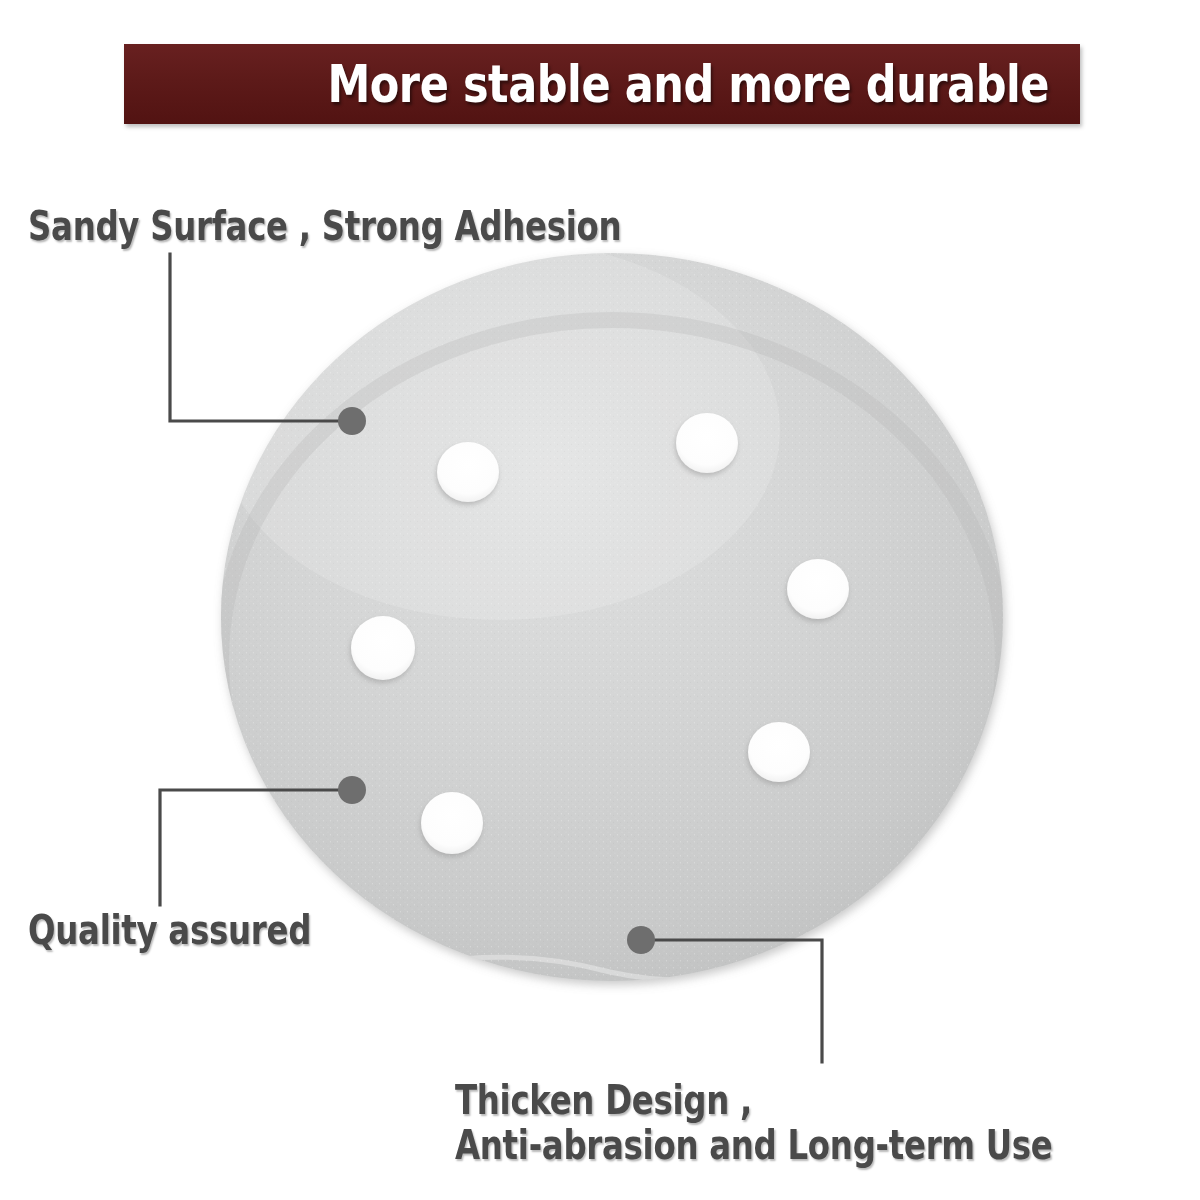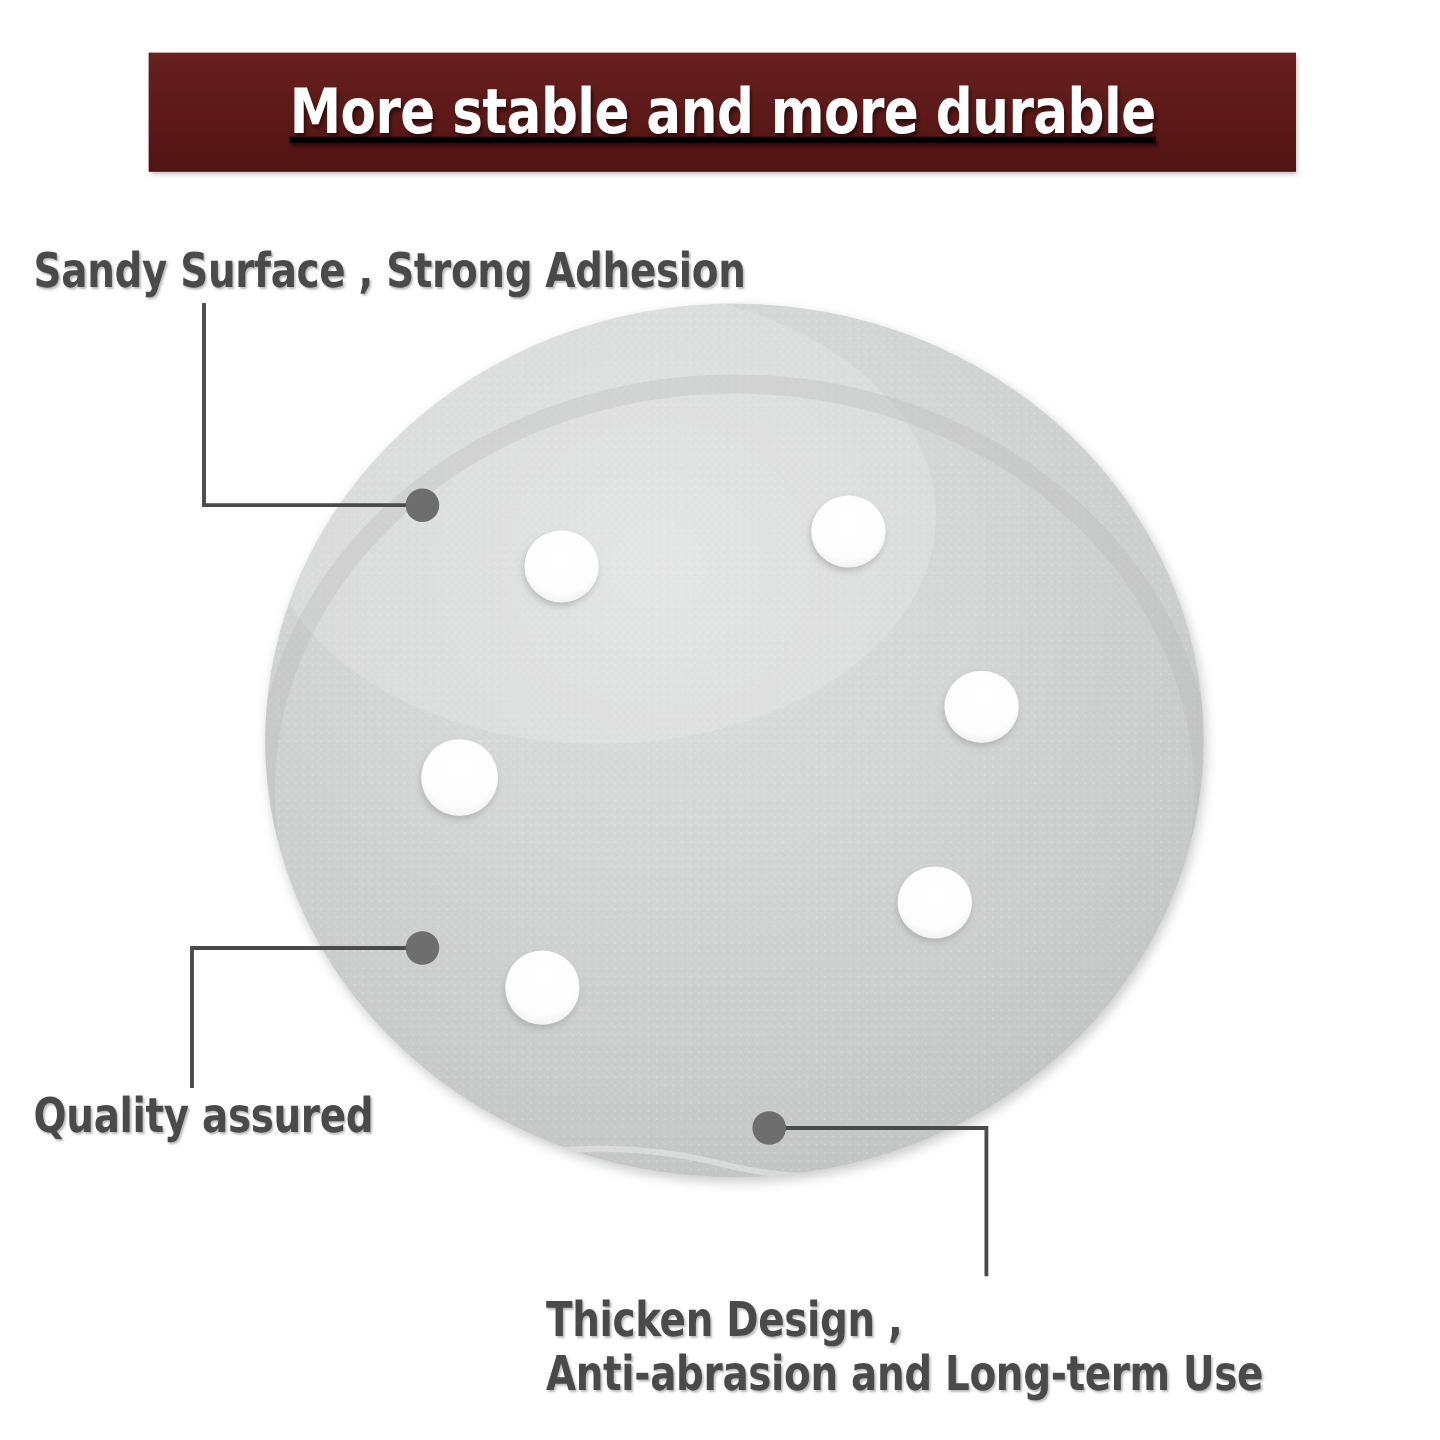--- a/index.html
+++ b/index.html
@@ -18,28 +18,27 @@
     background: #ffffff;
     overflow: hidden;
   }
 
   
   .banner {
     position: absolute;
     left: 124px;
     top: 44px;
     width: 956px;
-    height: 99px;
+    height: 80px;
     background: #5d1a19;
     background-image: linear-gradient(180deg, #682020 0%, #5d1a19 45%, #521312 100%);
     box-shadow: 2px 3px 4px rgba(0,0,0,0.25);
     display: flex;
     align-items: center;
-    justify-content: center;
-    text-decoration: underline;
+    justify-content: flex-end;
   }
   .banner-title {
     color: #ffffff;
     font-family: "DejaVu Sans Condensed", "Liberation Sans Narrow", "Liberation Sans", sans-serif;
     font-weight: 700;
     font-size: 52px;
     letter-spacing: -0.5px;
     transform: scaleX(0.92);
     transform-origin: center;
     white-space: nowrap;

